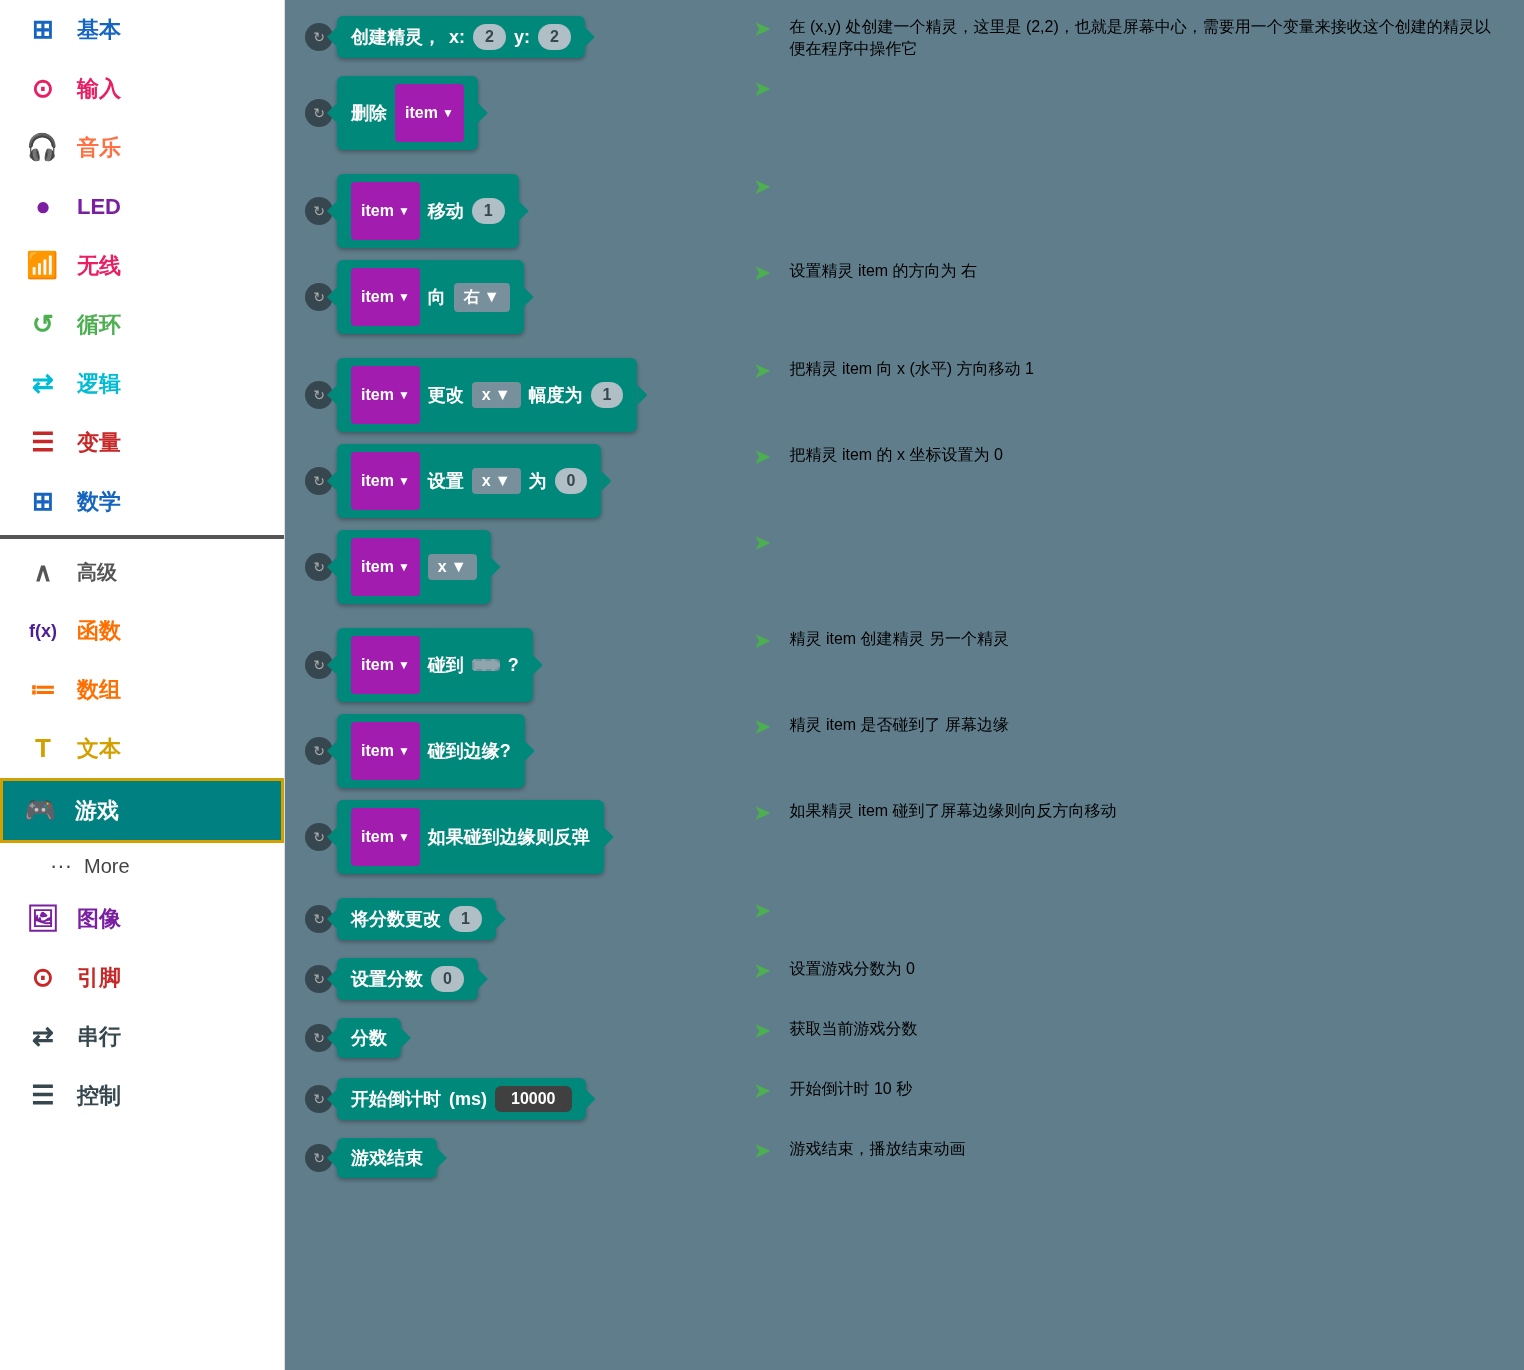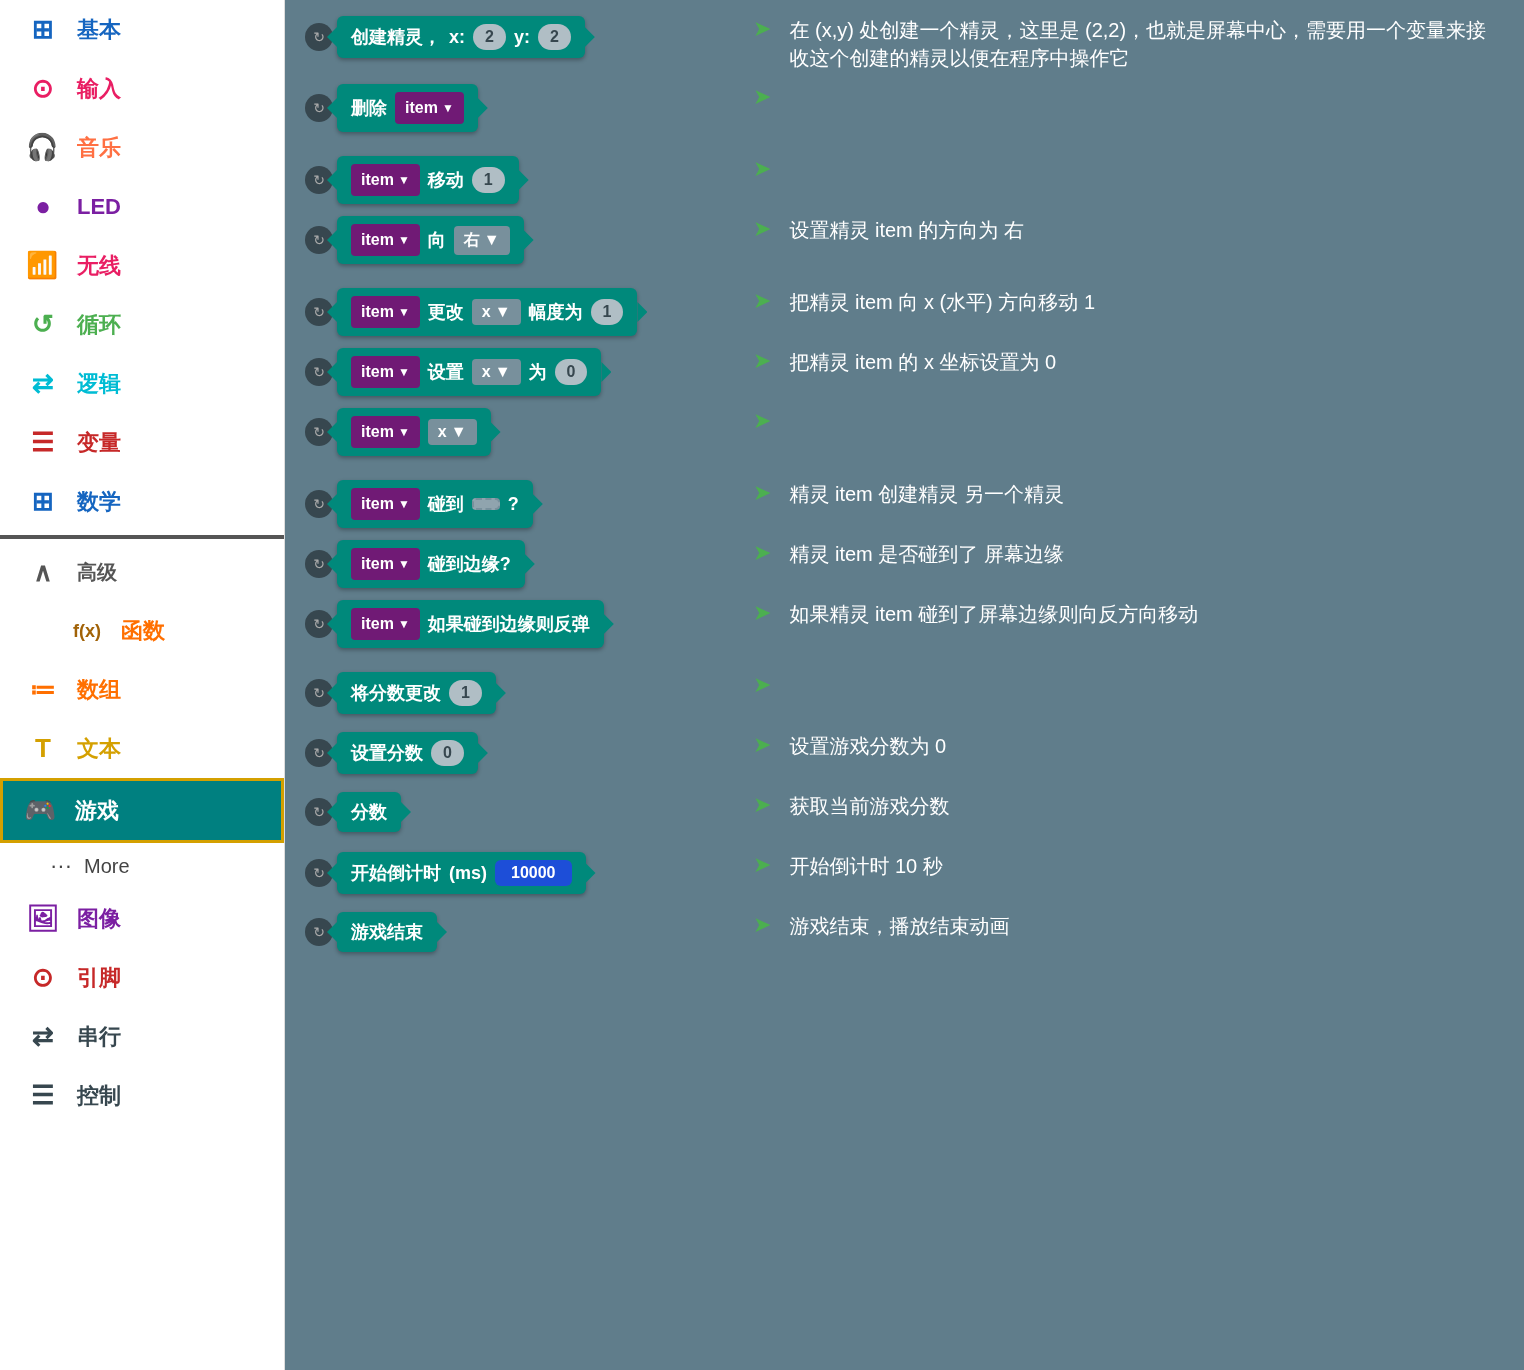--- a/index.html
+++ b/index.html
@@ -45,21 +45,21 @@
     .cat-无线 { color: #e91e63; }
     .cat-循环 .icon { color: #4caf50; }
     .cat-循环 { color: #4caf50; }
     .cat-逻辑 .icon { color: #00bcd4; }
     .cat-逻辑 { color: #00bcd4; }
     .cat-变量 .icon { color: #c62828; }
     .cat-变量 { color: #c62828; }
     .cat-数学 .icon { color: #1565c0; }
     .cat-数学 { color: #1565c0; }
     .cat-高级 { color: #555; font-size: 20px; }
-    .cat-函数 .icon { color: #a16207; margin-left: 44px; }
+    .cat-函数 .icon { color: #4c1d95; }
     .cat-函数 { color: #ff6f00; }
     .cat-数组 .icon { color: #ff6f00; }
     .cat-数组 { color: #ff6f00; }
     .cat-文本 .icon { color: #d4a000; }
     .cat-文本 { color: #d4a000; }
     .cat-游戏 { color: white; background: #008080; }
     .cat-游戏.active { border: 3px solid #d4a000; }
     .more-item { display: flex; align-items: center; padding: 10px 20px 10px 50px; cursor: pointer; font-size: 20px; color: #444; gap: 12px; }
     .more-item .icon { color: #444; font-size: 22px; }
     .cat-图像 .icon { color: #7b1fa2; }
@@ -89,22 +89,22 @@
       min-height: 60px;
     }
     .block-container {
       display: flex;
       align-items: center;
       flex-shrink: 0;
       width: 440px;
     }
     .block-comment {
       flex: 1;
-      color: #ffffff;
-      font-size: 20px;
+      color: #000000;
+      font-size: 16px;
       line-height: 1.4;
       padding-left: 10px;
     }
     .arrow {
       color: #4caf50;
       font-size: 22px;
       margin: 0 8px;
       flex-shrink: 0;
     }
 
@@ -156,23 +156,23 @@
       height: 28px;
       font-size: 14px;
       color: #aaa;
       margin-right: 4px;
       flex-shrink: 0;
     }
 
     .item-badge {
       display: inline-flex;
       align-items: center;
-      background: #701a75;
+      background: #a21caf;
       border-radius: 4px;
-      padding: 7px 10px;
+      padding: 20px 10px;
       color: white;
       font-size: 16px;
       font-weight: bold;
       gap: 4px;
     }
     .item-badge .dropdown-arrow { font-size: 12px; }
 
     .value-badge {
       display: inline-flex;
       align-items: center;
@@ -498,21 +498,21 @@
     <span class="arrow">➤</span>
     <div class="block-comment">获取当前游戏分数</div>
   </div>
 
   <div class="block-row">
     <div class="block-container">
       <span class="loop-icon">↻</span>
       <div class="block">
         <span>开始倒计时</span>
         <span>(ms)</span>
-        <span class="value-badge" style="background:#1d4ed8;color:white;border-radius:6px;padding:4px 16px;">10000</span>
+        <span class="value-badge" style="background:#404040;color:white;border-radius:6px;padding:4px 16px;">10000</span>
       </div>
     </div>
     <span class="arrow">➤</span>
     <div class="block-comment">开始倒计时 10 秒</div>
   </div>
 
   <div class="block-row">
     <div class="block-container">
       <span class="loop-icon">↻</span>
       <div class="block">

